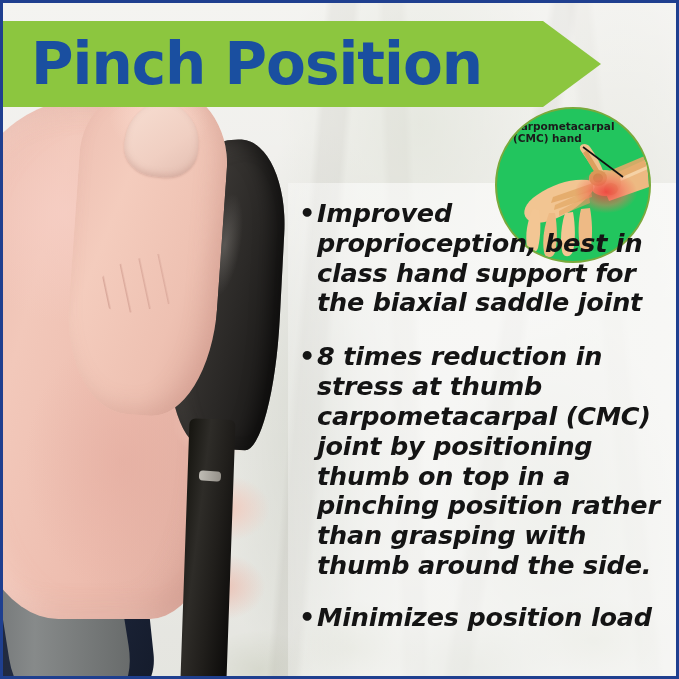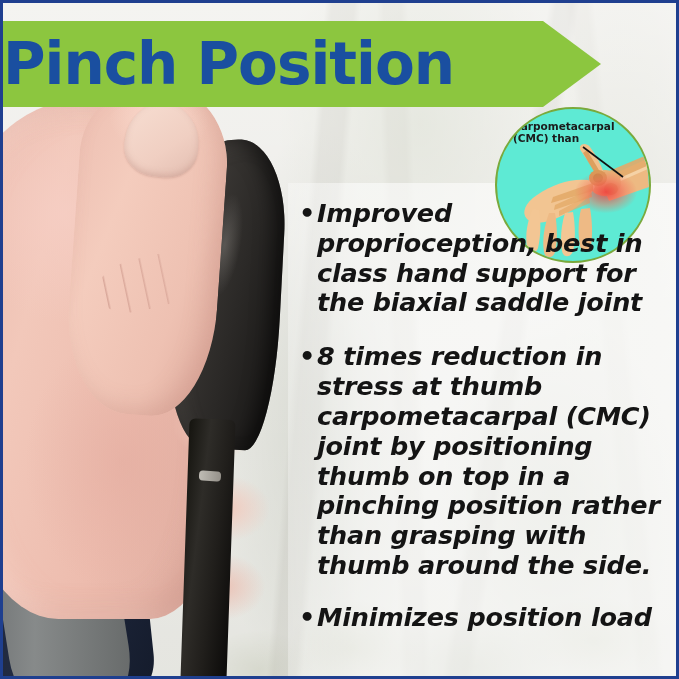--- a/index.html
+++ b/index.html
@@ -208,33 +208,34 @@
     clip-path: polygon(0 0, 540px 0, 598px 43px, 540px 86px, 0 86px);
     display: flex;
     align-items: center;
   }
   .banner-title {
     color: #1a4fa0;
     font-size: 58px;
     font-weight: bold;
     letter-spacing: -1px;
     line-height: 1;
+    padding-left: 28px;
     white-space: nowrap;
     font-family: "DejaVu Sans", sans-serif;
   }
 
   
   .cmc-circle {
     position: absolute;
     left: 492px;
     top: 104px;
     width: 152px;
     height: 152px;
     border-radius: 50%;
-    background: #5eead4;
+    background: #22c55e;
     border: 2px solid #7aa93c;
     overflow: hidden;
   }
   .cmc-label {
     position: absolute;
     left: 16px;
     top: 11px;
     width: 118px;
     color: #1b1b1b;
     font-size: 10.5px;
@@ -347,21 +348,21 @@
 
       <ellipse cx="101" cy="69" rx="9" ry="8" fill="#d99a58"></ellipse>
       <ellipse cx="101" cy="69" rx="5" ry="4.5" fill="#c98a49"></ellipse>
     </svg>
     <div class="pain-glow"></div>
     <svg class="cmc-leader" viewBox="0 0 46 34">
       <path d="M2 2 L42 32" stroke="#111111" stroke-width="1.6" fill="none"></path>
     </svg>
     <div class="cmc-label">
       <span>Carpometacarpal</span><br>
-      <span>(CMC) than</span>
+      <span>(CMC) hand</span>
     </div>
   </div>
 
   <div class="bullets">
     <div class="bullet bullet-1">
       <span class="bullet-dot">•</span>
       <span class="bullet-text">Improved proprioception, best in class hand support for the biaxial saddle joint</span>
     </div>
     <div class="bullet bullet-2">
       <span class="bullet-dot">•</span>

